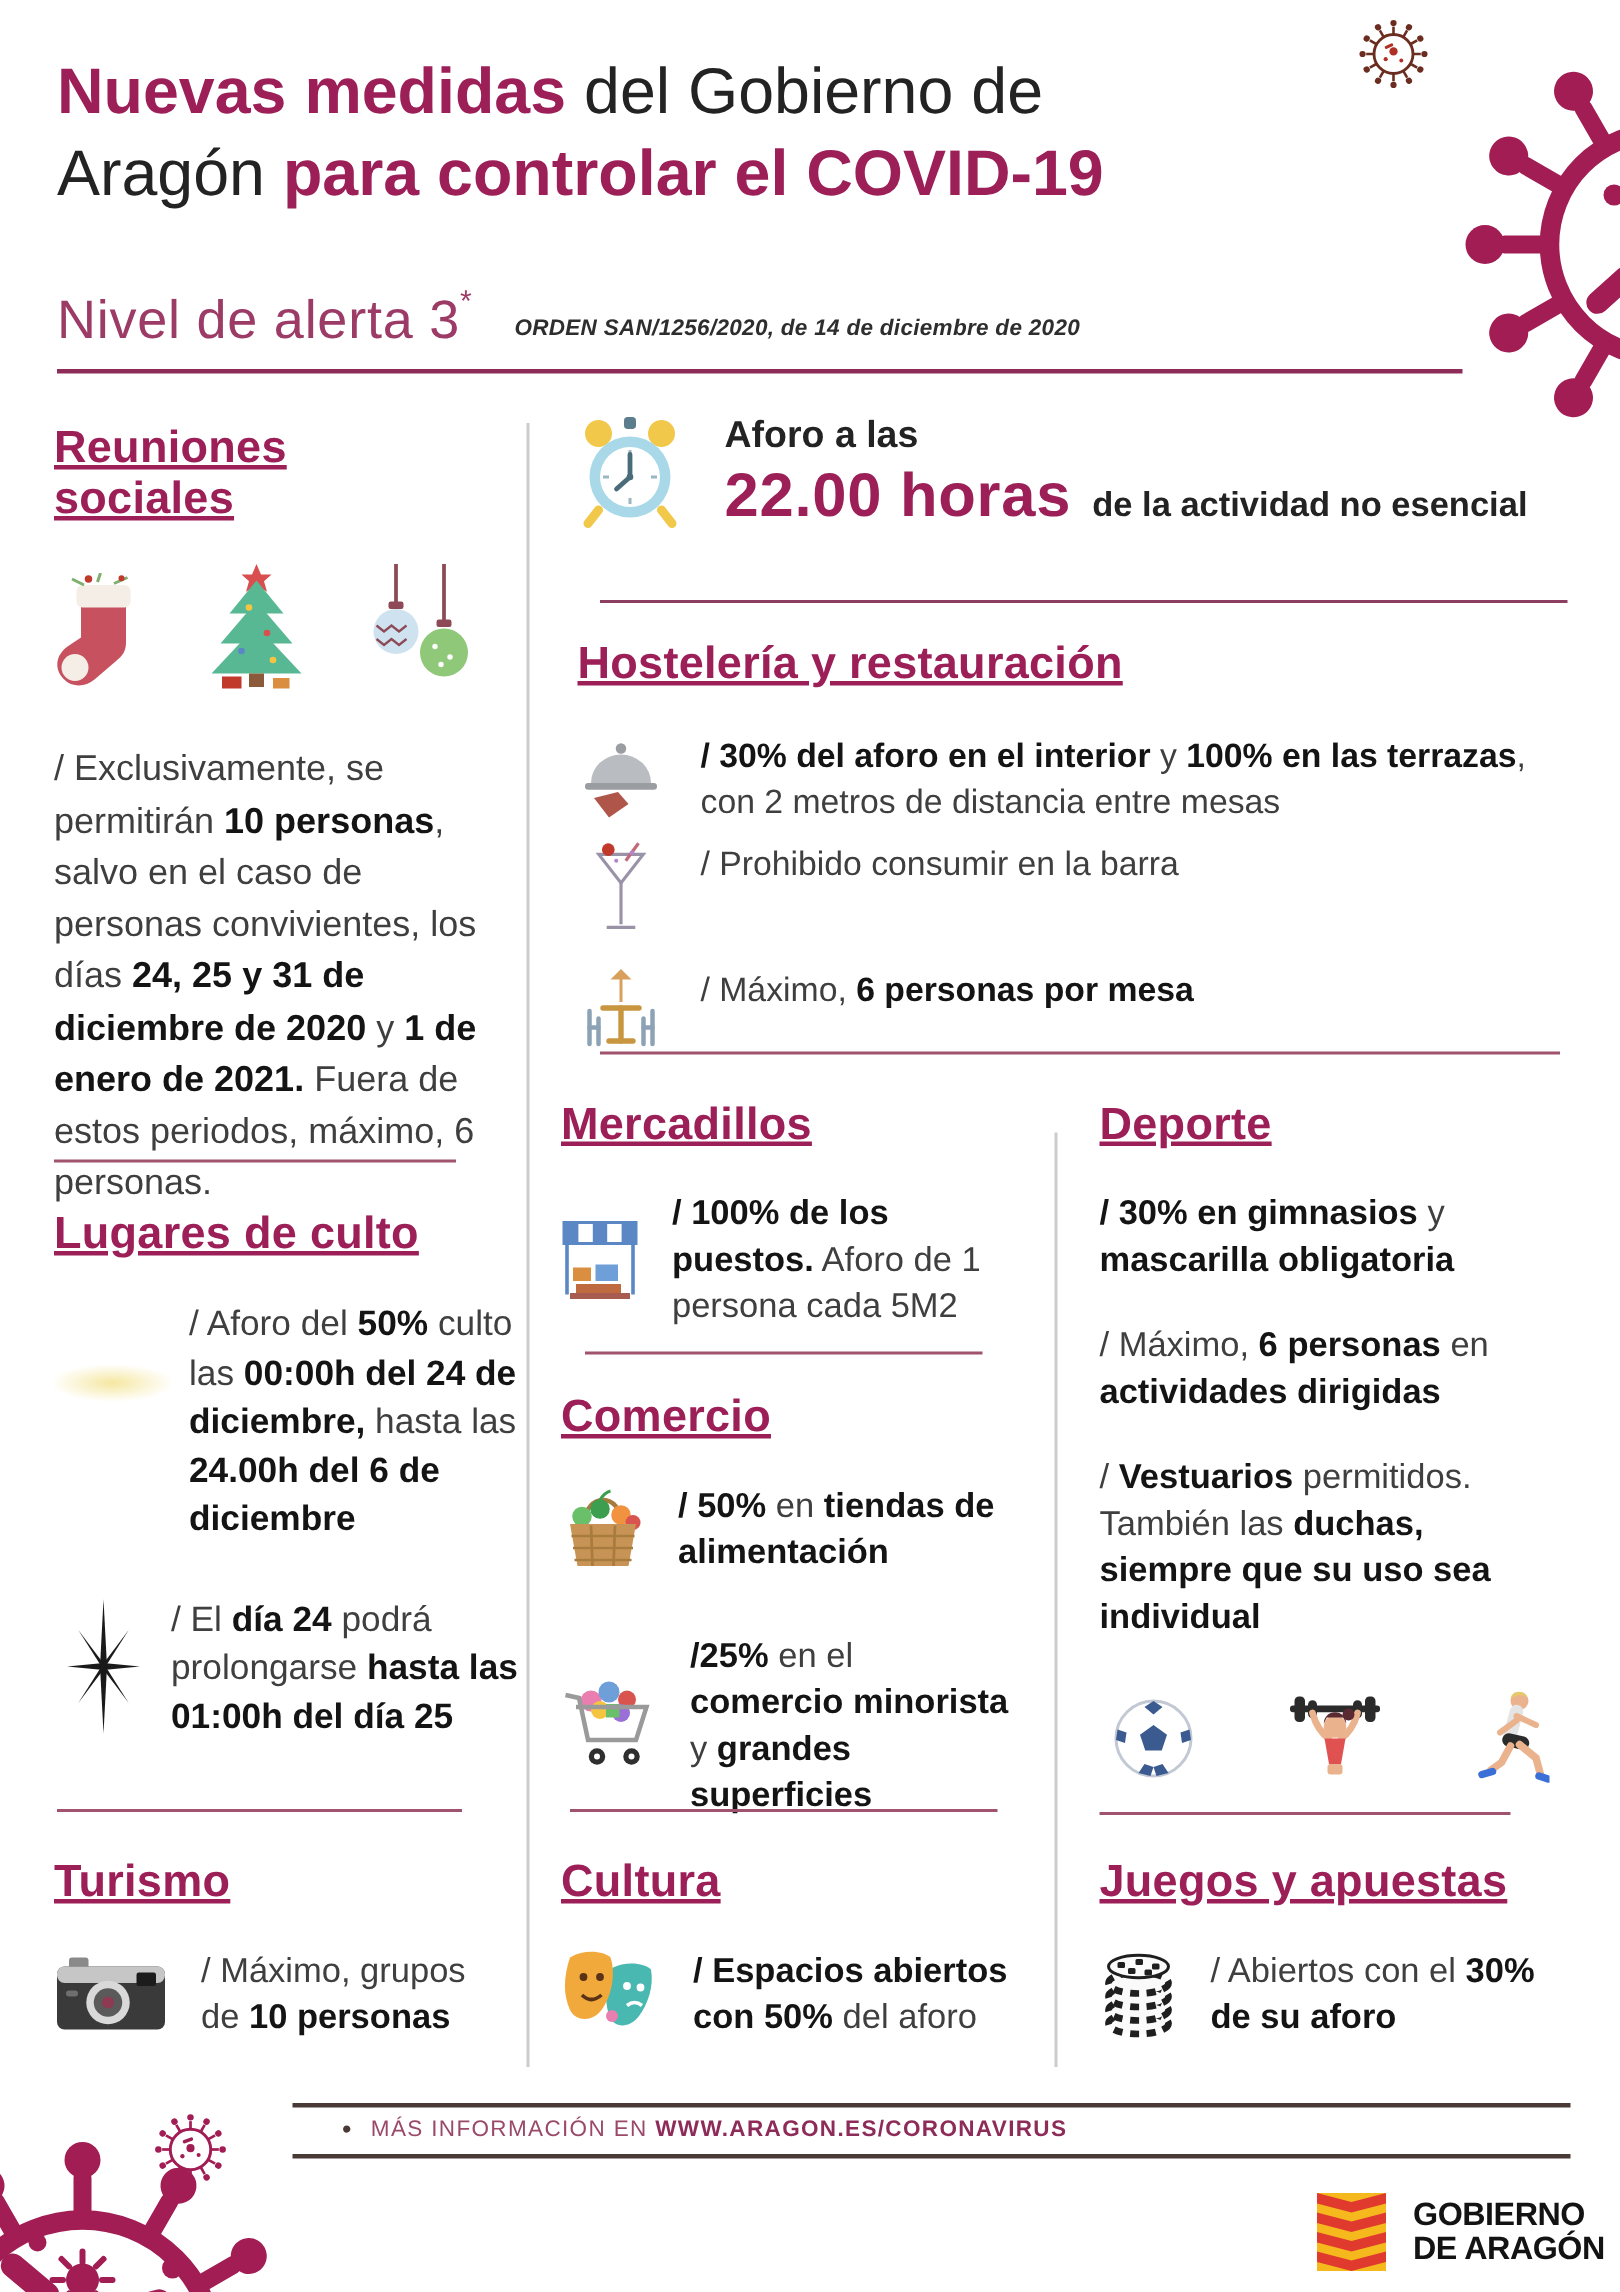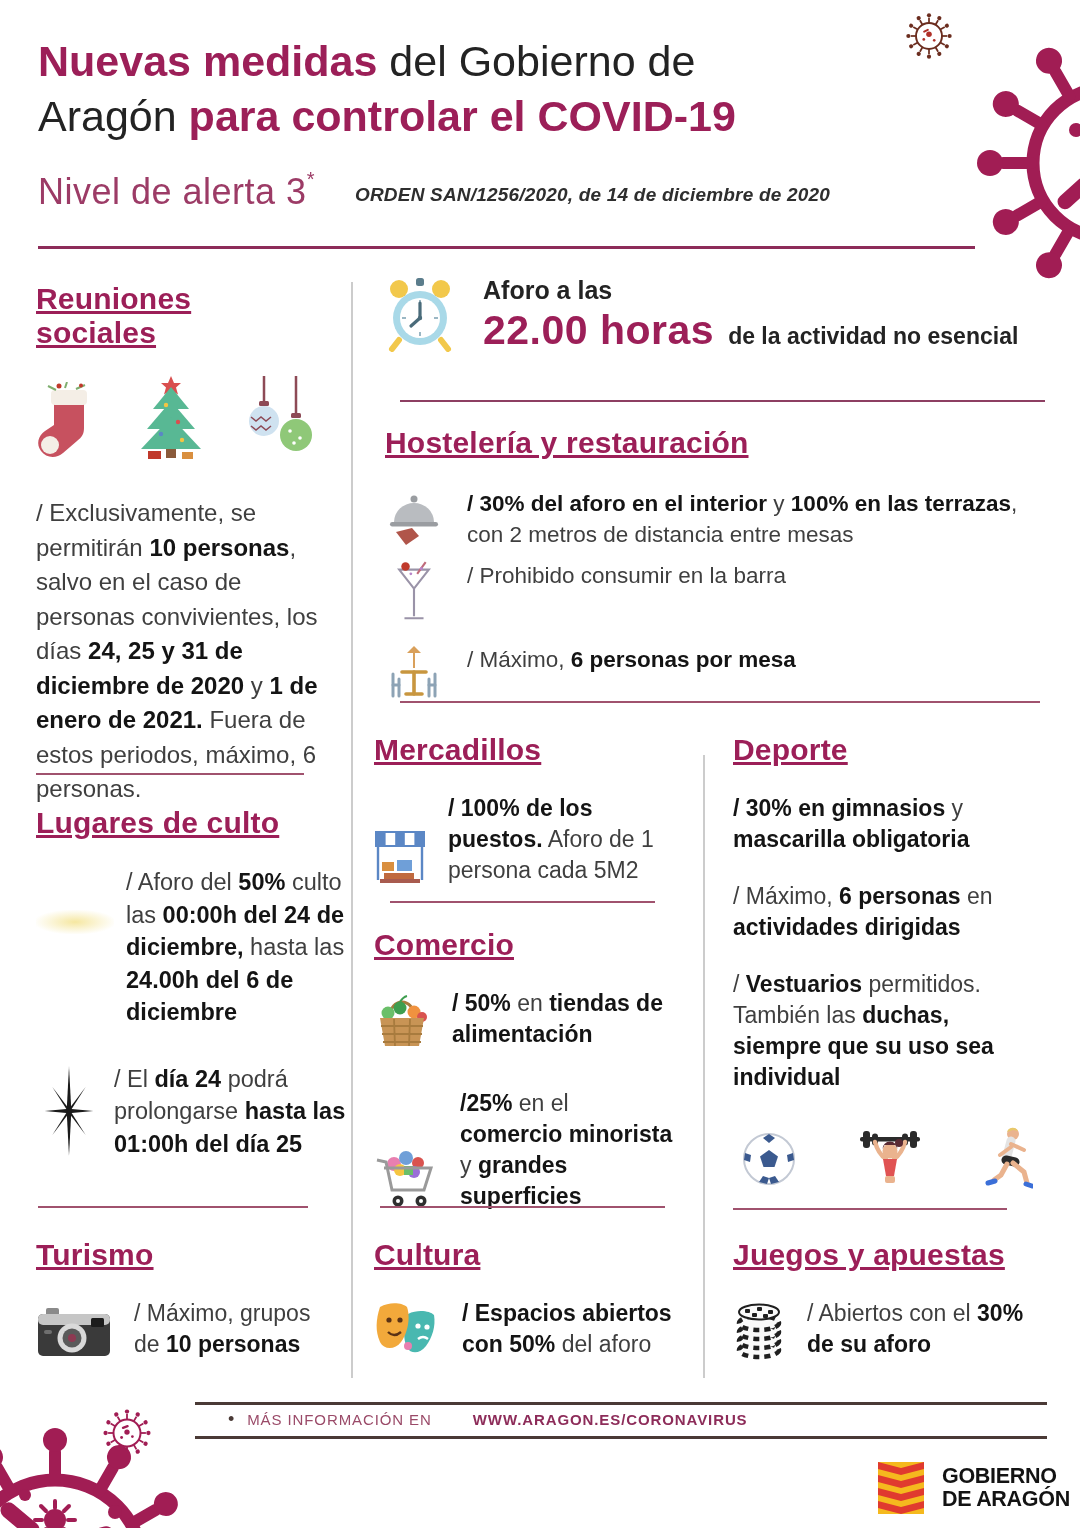--- a/index.html
+++ b/index.html
@@ -1,24 +1,24 @@
 <!DOCTYPE html>
 <html><head>
 <meta charset="utf-8">
 <style>
   html,body{margin:0;padding:0;background:#fff;}
   .page{position:relative;width:1080px;height:1528px;background:#ffffff;overflow:hidden;
         font-family:"Liberation Sans",sans-serif;color:#3f3f3f;}
   
   .hdr-title{position:absolute;left:38px;top:34px;font-size:43px;line-height:55px;color:#232323;font-weight:400;}
   .hdr-title .seg-b{color:#9c1f58;font-weight:700;}
-  .alert-row{position:absolute;left:38px;top:168px;display:flex;align-items:flex-end;gap:40px;}
+  .alert-row{position:absolute;left:38px;top:190px;display:flex;align-items:flex-end;gap:28px;}
   .alert-level{font-size:36px;color:#9c3b66;font-weight:500;letter-spacing:0.5px;}
   .alert-level sup{font-size:20px;vertical-align:18px;}
-  .order-ref{font-size:19px;font-style:italic;font-weight:600;color:#2e2e2e;padding-bottom:7px;letter-spacing:0.2px;text-align:right;}
+  .order-ref{font-size:15px;font-style:italic;font-weight:600;color:#2e2e2e;padding-bottom:7px;letter-spacing:0.2px;text-align:right;}
   
   .sec-title{font-size:30px;font-weight:700;color:#9c1f58;letter-spacing:0.2px;text-decoration:underline;}
   .item-text{font-size:23px;line-height:31px;color:#3f3f3f;}
   .seg-b{font-weight:700;color:#141414;}
   .hr{position:absolute;height:2px;background:#a0526e;}
   .hr-dark{position:absolute;height:3px;background:#8d2c59;}
   .vline{position:absolute;width:2px;background:#cccccc;}
   .icon-col{flex:0 0 auto;display:flex;justify-content:center;}
   
   #d-header{left:38px;top:246px;width:937px;}
@@ -47,38 +47,38 @@
   .host-item .icon-col{flex:0 0 58px;}
   .hi1{margin-top:28px;} .hi2{margin-top:10px;} .hi3{margin-top:14px;}
   .host-text{font-size:22.5px;line-height:31px;}
   
   #mercadillos{position:absolute;left:374px;top:733px;width:300px;}
   #comercio{position:absolute;left:374px;top:928px;width:302px;}
   #cultura{position:absolute;left:374px;top:1238px;width:308px;}
   #turismo{position:absolute;left:36px;top:1238px;width:302px;}
   #juegos{position:absolute;left:733px;top:1238px;width:302px;}
   #deporte{position:absolute;left:733px;top:733px;width:308px;}
-  .std-item{display:flex;gap:22px;margin-top:26px;align-items:flex-end;}
+  .std-item{display:flex;gap:22px;margin-top:26px;align-items:center;}
   .dep-p{margin-top:26px;}
   .dep-icons{display:flex;justify-content:space-between;align-items:center;margin-top:32px;padding:0 8px;}
   
   #lugares{position:absolute;left:36px;top:806px;width:314px;}
   .lug-item{display:flex;gap:12px;margin-top:26px;align-items:flex-start;}
   .lug-item .icon-col{flex:0 0 66px;}
   .lug-text{font-size:23.5px;line-height:32.5px;}
   .lug2{margin-top:34px;}
   .candle-glow{width:78px;height:24px;margin-top:44px;
     background:radial-gradient(ellipse at center,rgba(240,218,110,0.65) 0%,rgba(240,218,110,0.25) 45%,rgba(240,218,110,0) 75%);}
   
   #f-line1{left:195px;top:1402px;width:852px;height:3px;background:#4a3a36;position:absolute;}
   #f-line2{left:195px;top:1436px;width:852px;height:3px;background:#4a3a36;position:absolute;}
   .footer-info{position:absolute;left:228px;top:1409px;display:flex;align-items:center;gap:12px;
     font-size:15px;letter-spacing:0.9px;color:#9a4a68;}
   .footer-info .bullet{color:#4a3a36;font-size:18px;}
-  .footer-info .seg-b{color:#8d2c59;font-weight:700;margin-left:36px;}
+  .footer-info .seg-b{color:#8d2c59;font-weight:700;}
   .logo{position:absolute;left:878px;top:1462px;display:flex;gap:18px;align-items:center;}
   .logo-text{font-size:21.5px;font-weight:700;color:#131313;line-height:23px;letter-spacing:-0.3px;}
   
   .virus-big-tr{position:absolute;left:958px;top:18px;}
   .virus-small-tr{position:absolute;left:903px;top:10px;}
   .virus-big-bl{position:absolute;left:-95px;top:1400px;}
   .virus-small-bl{position:absolute;left:100px;top:1406px;}
 </style>
 </head>
 <body>

